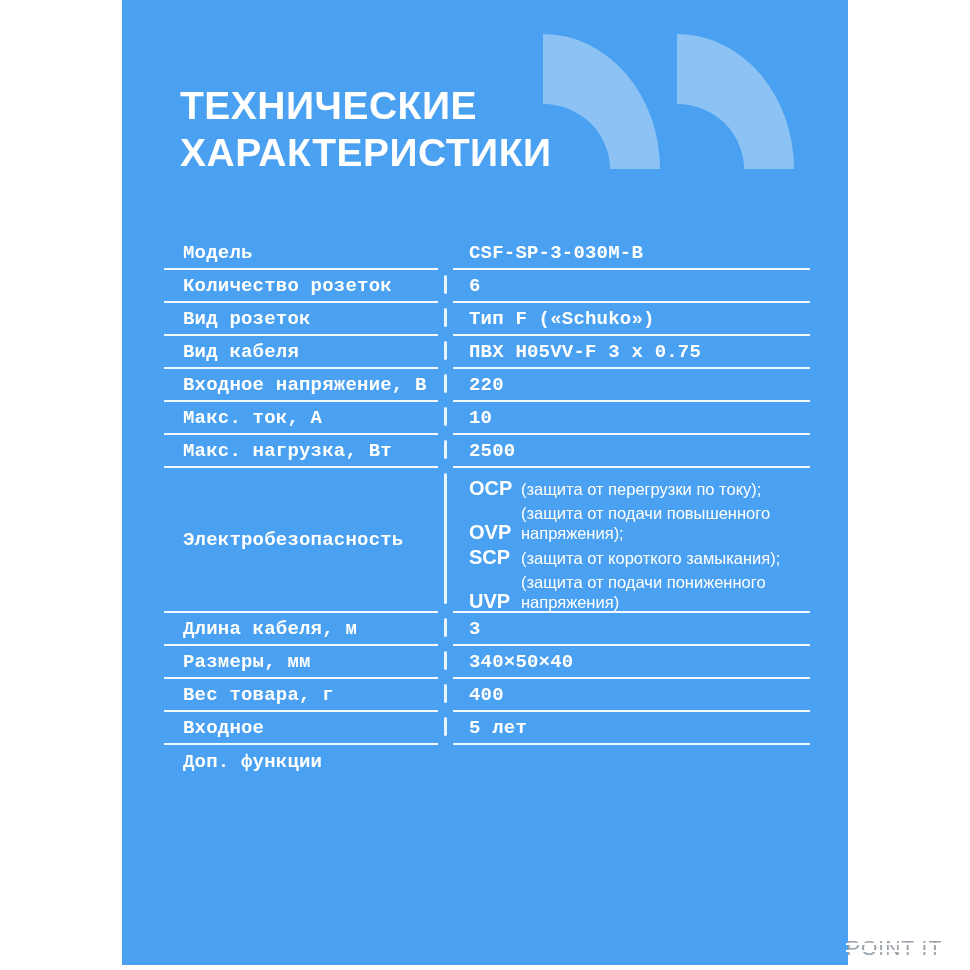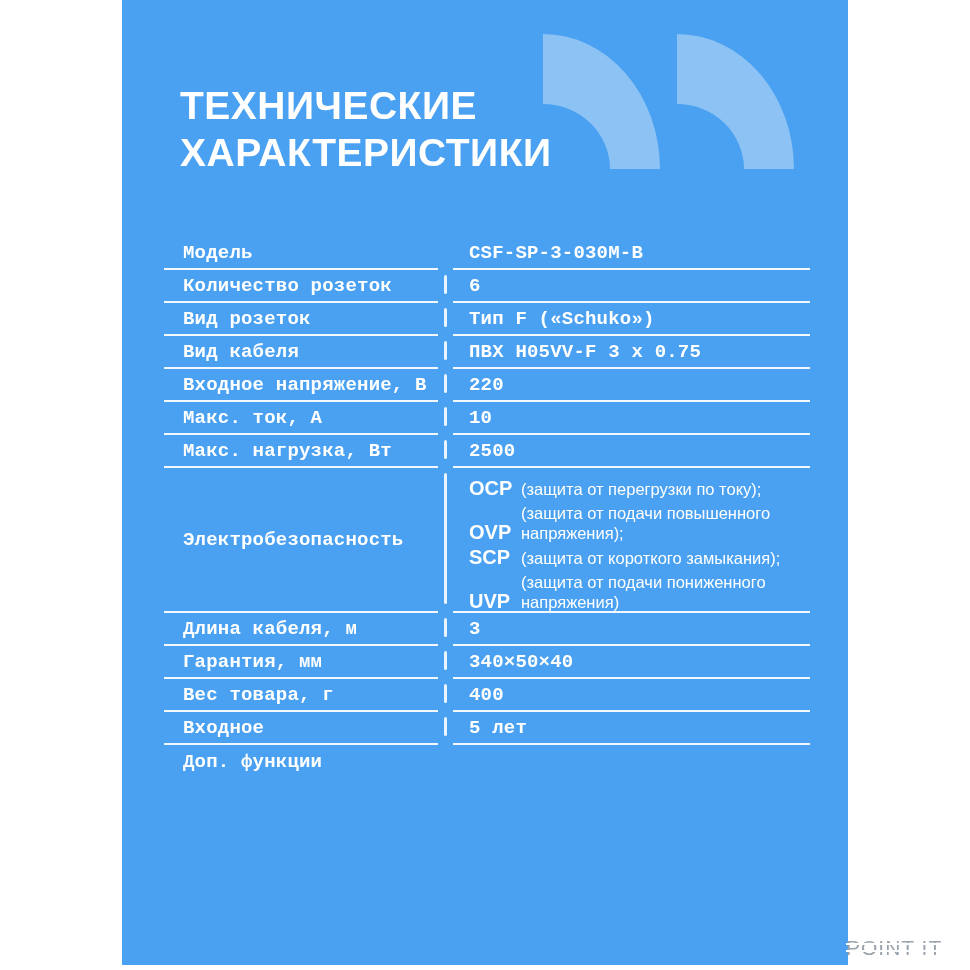--- a/index.html
+++ b/index.html
@@ -201,21 +201,21 @@
         <div class="row">
           <div class="cell label-cell">
             <span class="spec-text">Длина кабеля, м</span>
           </div>
           <div class="cell value-cell divider">
             <span class="spec-text">3</span>
           </div>
         </div>
         <div class="row">
           <div class="cell label-cell">
-            <span class="spec-text">Гарантия, мм</span>
+            <span class="spec-text">Размеры, мм</span>
           </div>
           <div class="cell value-cell divider">
             <span class="spec-text">340×50×40</span>
           </div>
         </div>
         <div class="row">
           <div class="cell label-cell">
             <span class="spec-text">Вес товара, г</span>
           </div>
           <div class="cell value-cell divider">

